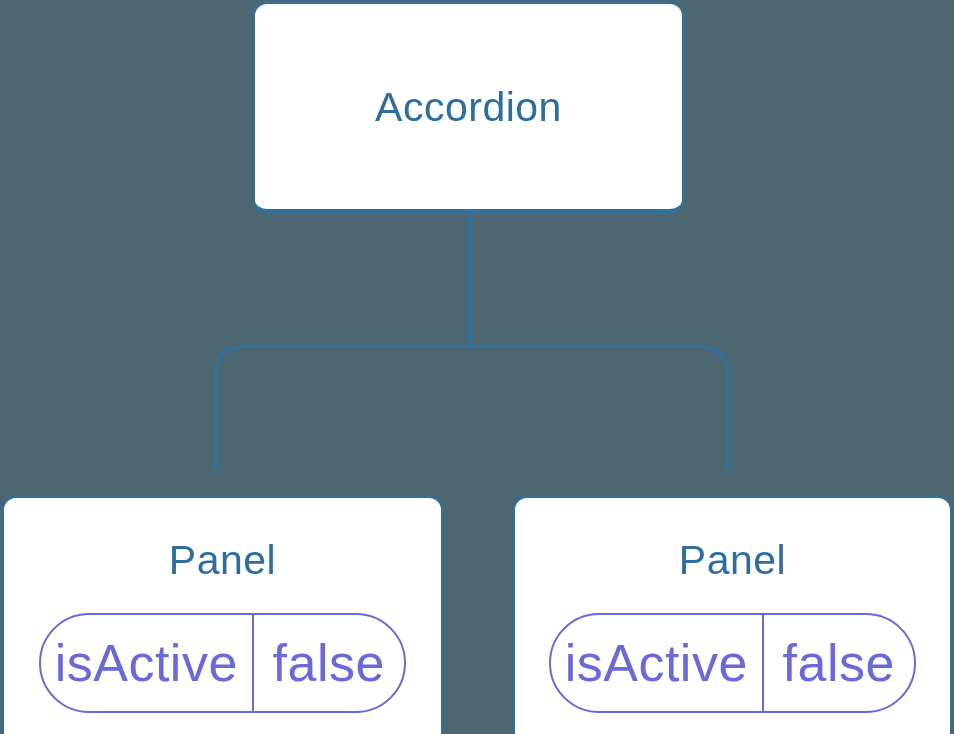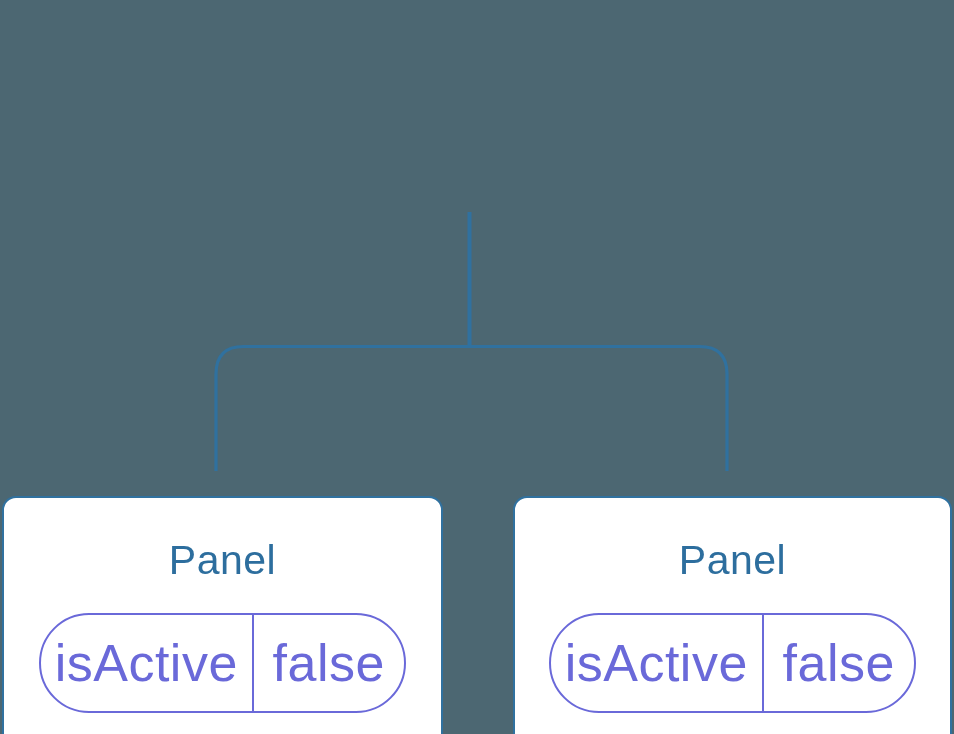--- a/index.html
+++ b/index.html
@@ -98,20 +98,23 @@
 </head>
 <body>
 
 <div class="stage">
 
   <svg class="connector" width="954" height="734" viewBox="0 0 954 734" aria-hidden="true">
     <path class="stem" d="M469.5,212 L469.5,348"></path>
     <path class="branch" d="M216,471 L216,374 Q216,346.5 243.5,346.5 L699.5,346.5 Q727,346.5 727,374 L727,471"></path>
   </svg>
 
+  <div class="node node-root">
+    <div class="node-title">Accordion</div>
+  </div>
 
   <div class="node node-panel panel-left">
     <div class="node-title">Panel</div>
     <div class="state-pill">
       <div class="state-cell key">isActive</div>
       <div class="state-cell value">false</div>
     </div>
   </div>
 
   <div class="node node-panel panel-right">

